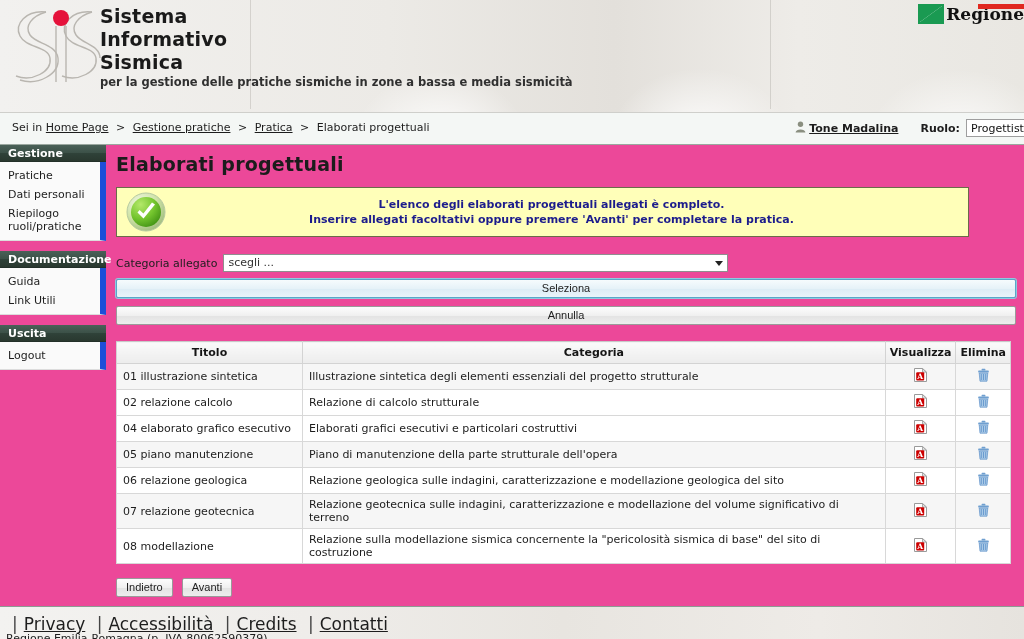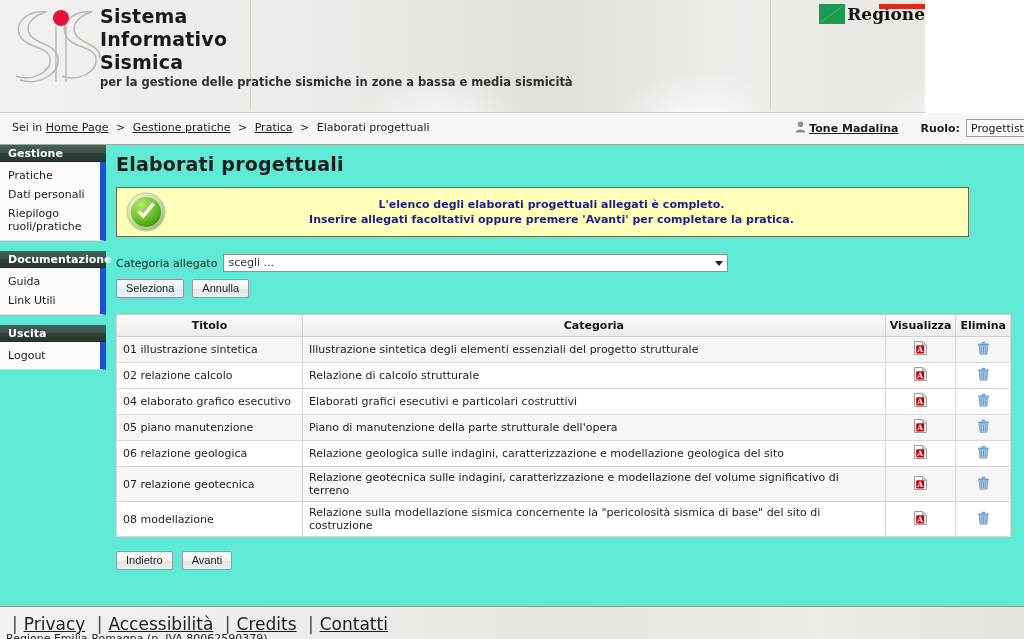--- a/index.html
+++ b/index.html
@@ -9,21 +9,21 @@
     overflow: hidden;
     background: #ffffff;
     font-family: "DejaVu Sans", "Liberation Sans", sans-serif;
     font-size: 11px;
     color: #222;
   }
 
   
   .banner {
     position: relative;
-    width: 925px; height: 113px;
+    width: 1024px; height: 113px;
     background:
       radial-gradient(ellipse 120px 95px at 440px 140px, rgba(255,255,255,0.95) 0%, rgba(255,255,255,0.0) 72%),
       radial-gradient(ellipse 125px 100px at 700px 140px, rgba(255,255,255,0.95) 0%, rgba(255,255,255,0.0) 72%),
       radial-gradient(ellipse 130px 105px at 960px 145px, rgba(255,255,255,0.9) 0%, rgba(255,255,255,0.0) 72%),
       linear-gradient(to right, #f2f1ef 0%, #eceae6 38%, #e3e0db 60%, #eeece8 78%, #e9e7e2 100%);
     overflow: hidden;
   }
   .banner:after{
     content:""; position:absolute; left:0; right:0; bottom:0; height:1px;
     background:#cfcfcb;
@@ -98,21 +98,21 @@
   .username { font-size:11px; color:#1d1d1d; text-decoration:underline; font-weight:bold; }
   .ruolo-label{ font-size:11px; color:#1d1d1d; margin: 0 6px 0 22px; font-weight:bold;}
   .ruolo-field{
     font-size:11px; color:#111; background:#fff;
     border:1px solid #9e9e9e; border-right:none;
     padding:2px 4px; width:58px; overflow:hidden;
     height:18px; line-height:14px;
   }
 
   
-  .page { position:relative; width:1024px; height:461px; background:#5eead4; }
+  .page { position:relative; width:1024px; height:461px; background:#ec4899; }
 
   
   .sidebar{
     position:absolute; left:0; top:0; width:106px;
   }
   .side-group { margin-bottom: 10px; }
   .side-head{
     background: linear-gradient(to bottom, #4a6158 0%, #3c5148 48%, #2f4239 52%, #29382f 100%);
     color:#fff; font-weight:bold; font-size:11px;
     padding:3px 0 3px 8px; height:17px; line-height:11px;
@@ -163,21 +163,21 @@
     font-size:11px; color:#333;
     padding: 0 16px 0 4px; line-height:16px;
     position:relative;
   }
   .sel .caret{
     position:absolute; right:4px; top:6px;
     width:0;height:0;border-left:4px solid transparent;border-right:4px solid transparent;
     border-top:5px solid #222;
   }
 
-  .btnrow{ margin-top: 7px; display:flex; gap:8px; }
+  .btnrow{ margin-top: 7px; display:flex; gap:8px;flex-direction:column; }
   .btn{
     font-size:11px; color:#1d1d1d;
     border:1px solid #9a9a9a;
     background: linear-gradient(to bottom,#fdfdfd 0%,#f0f0f0 50%,#e3e3e3 51%,#ededed 100%);
     padding: 2px 9px; border-radius:2px; cursor:pointer; line-height:13px;
   }
   .btn.focus{
     border-color:#5aa7c8;
     box-shadow: 0 0 0 1px #8fc9e0;
     background: linear-gradient(to bottom,#f6fbfd 0%,#e6f2f8 50%,#dcecf5 51%,#eaf4fa 100%);

